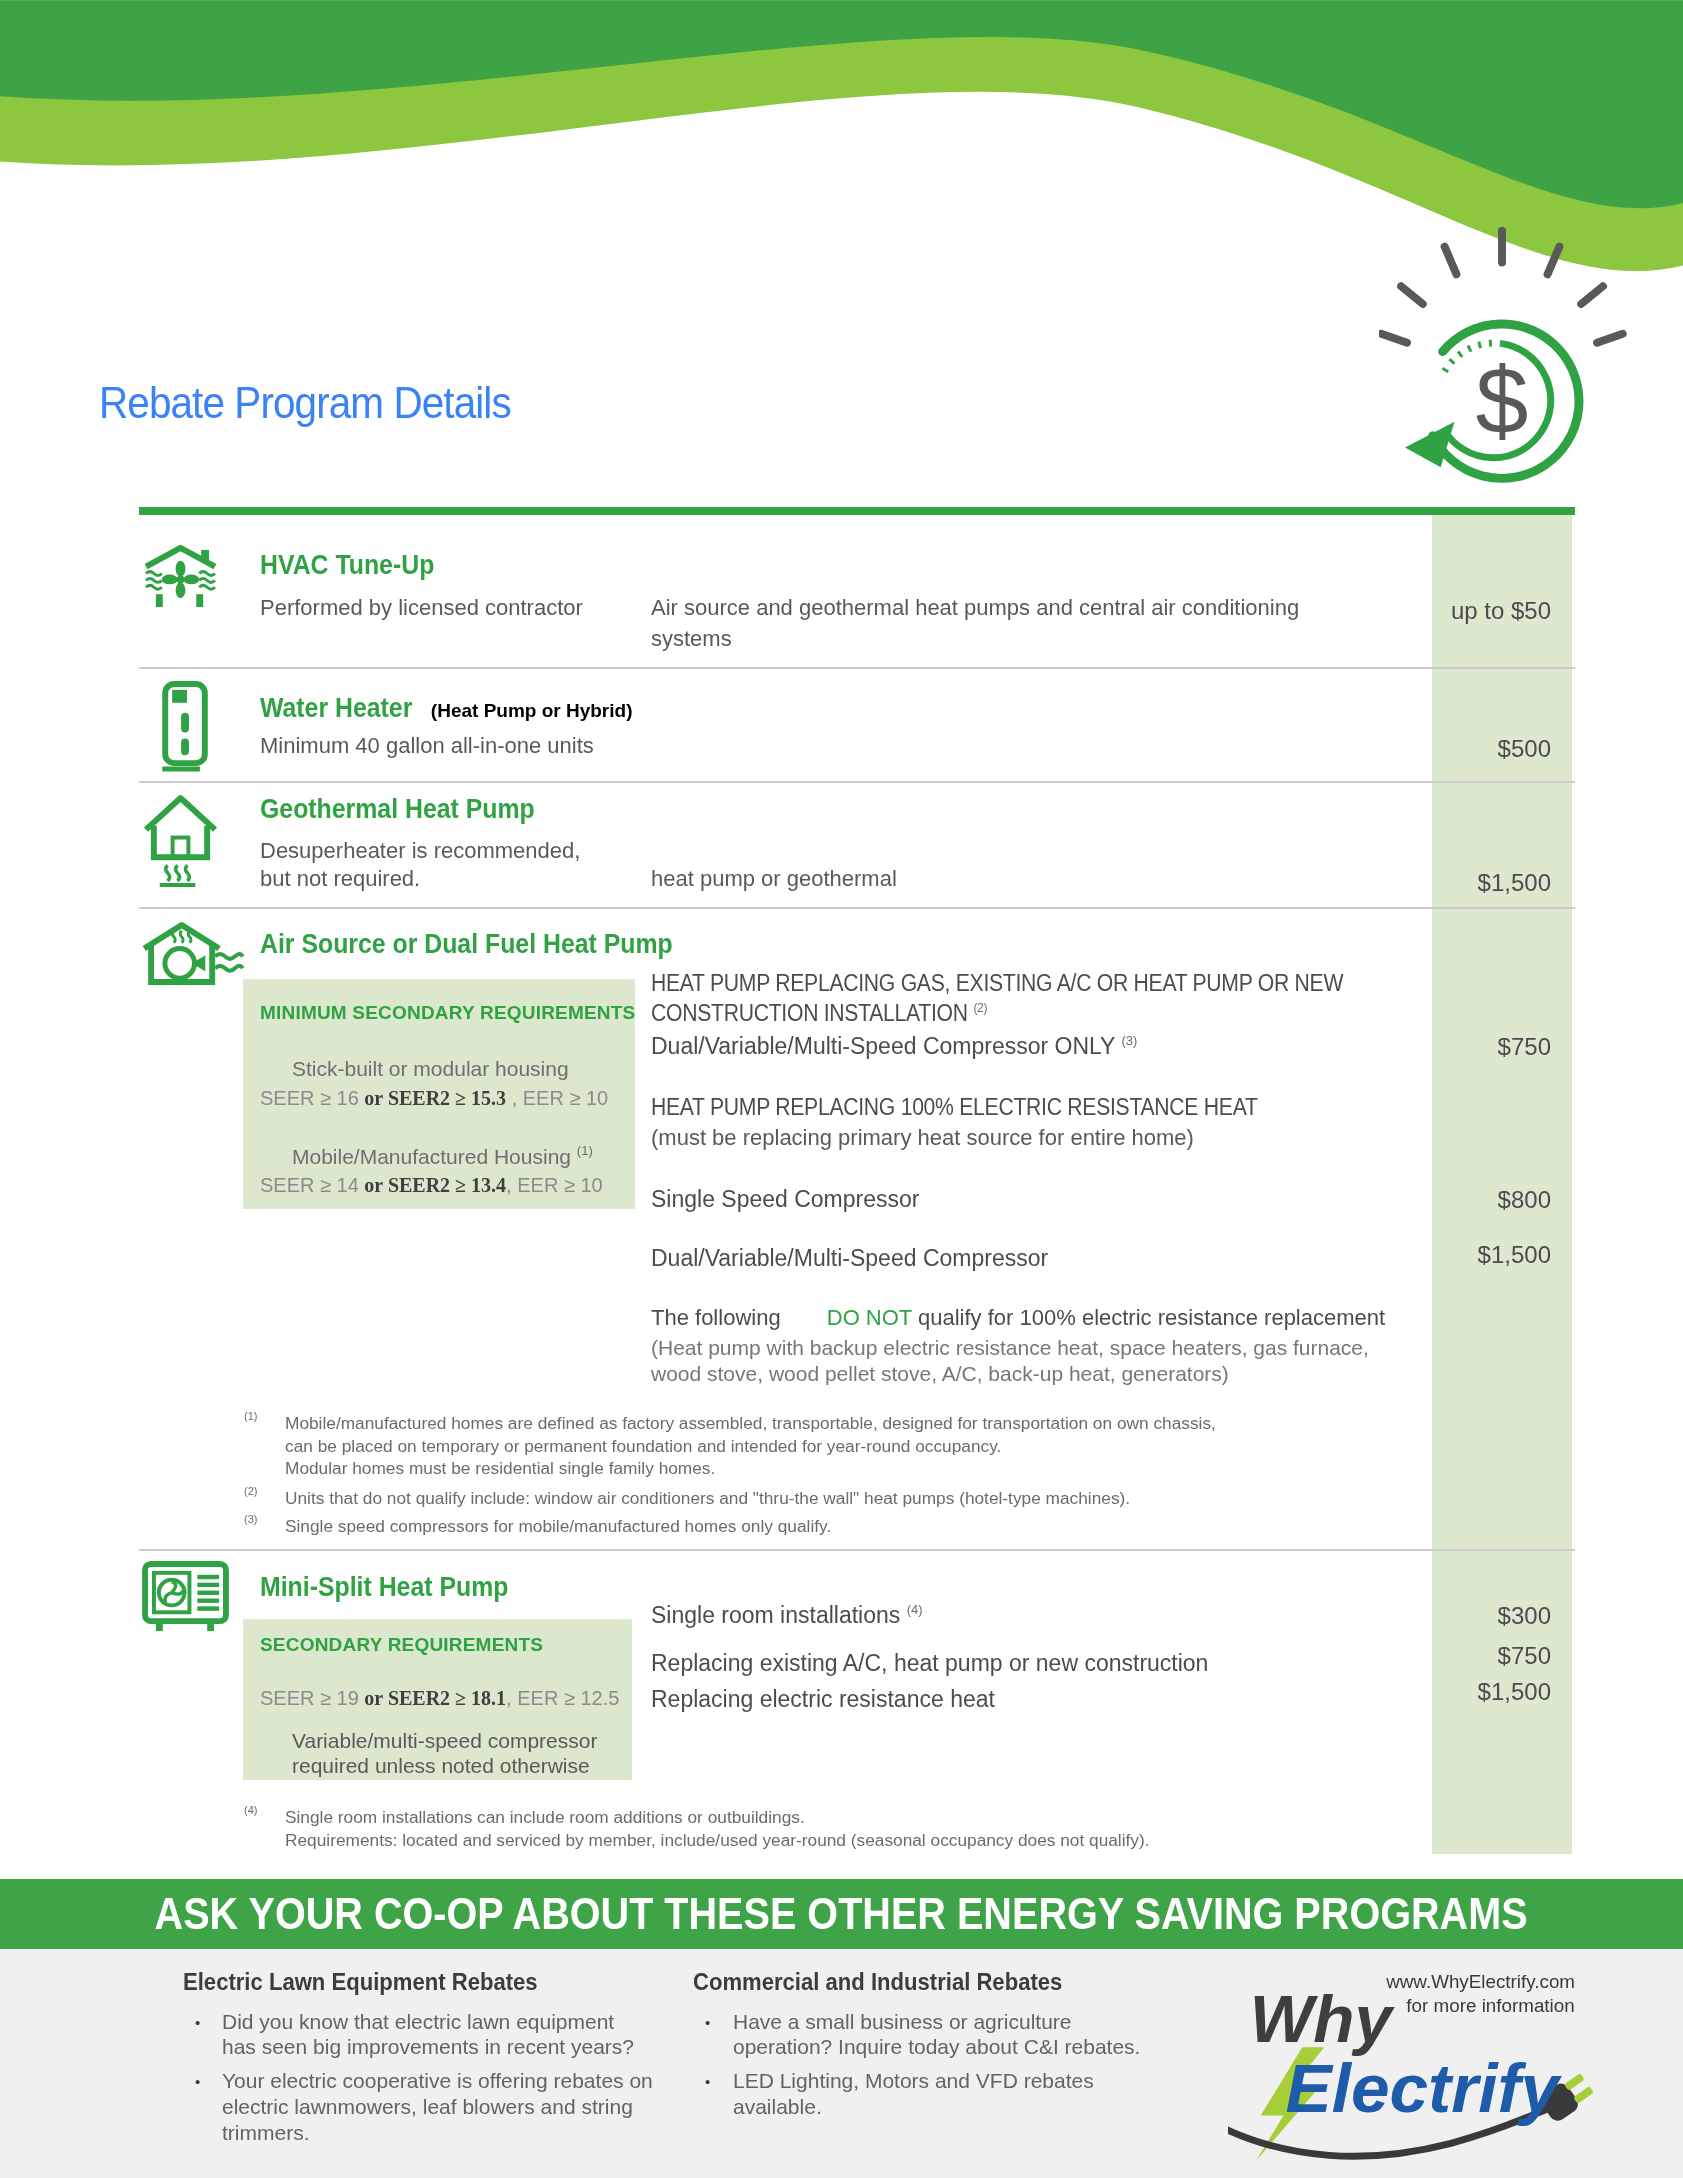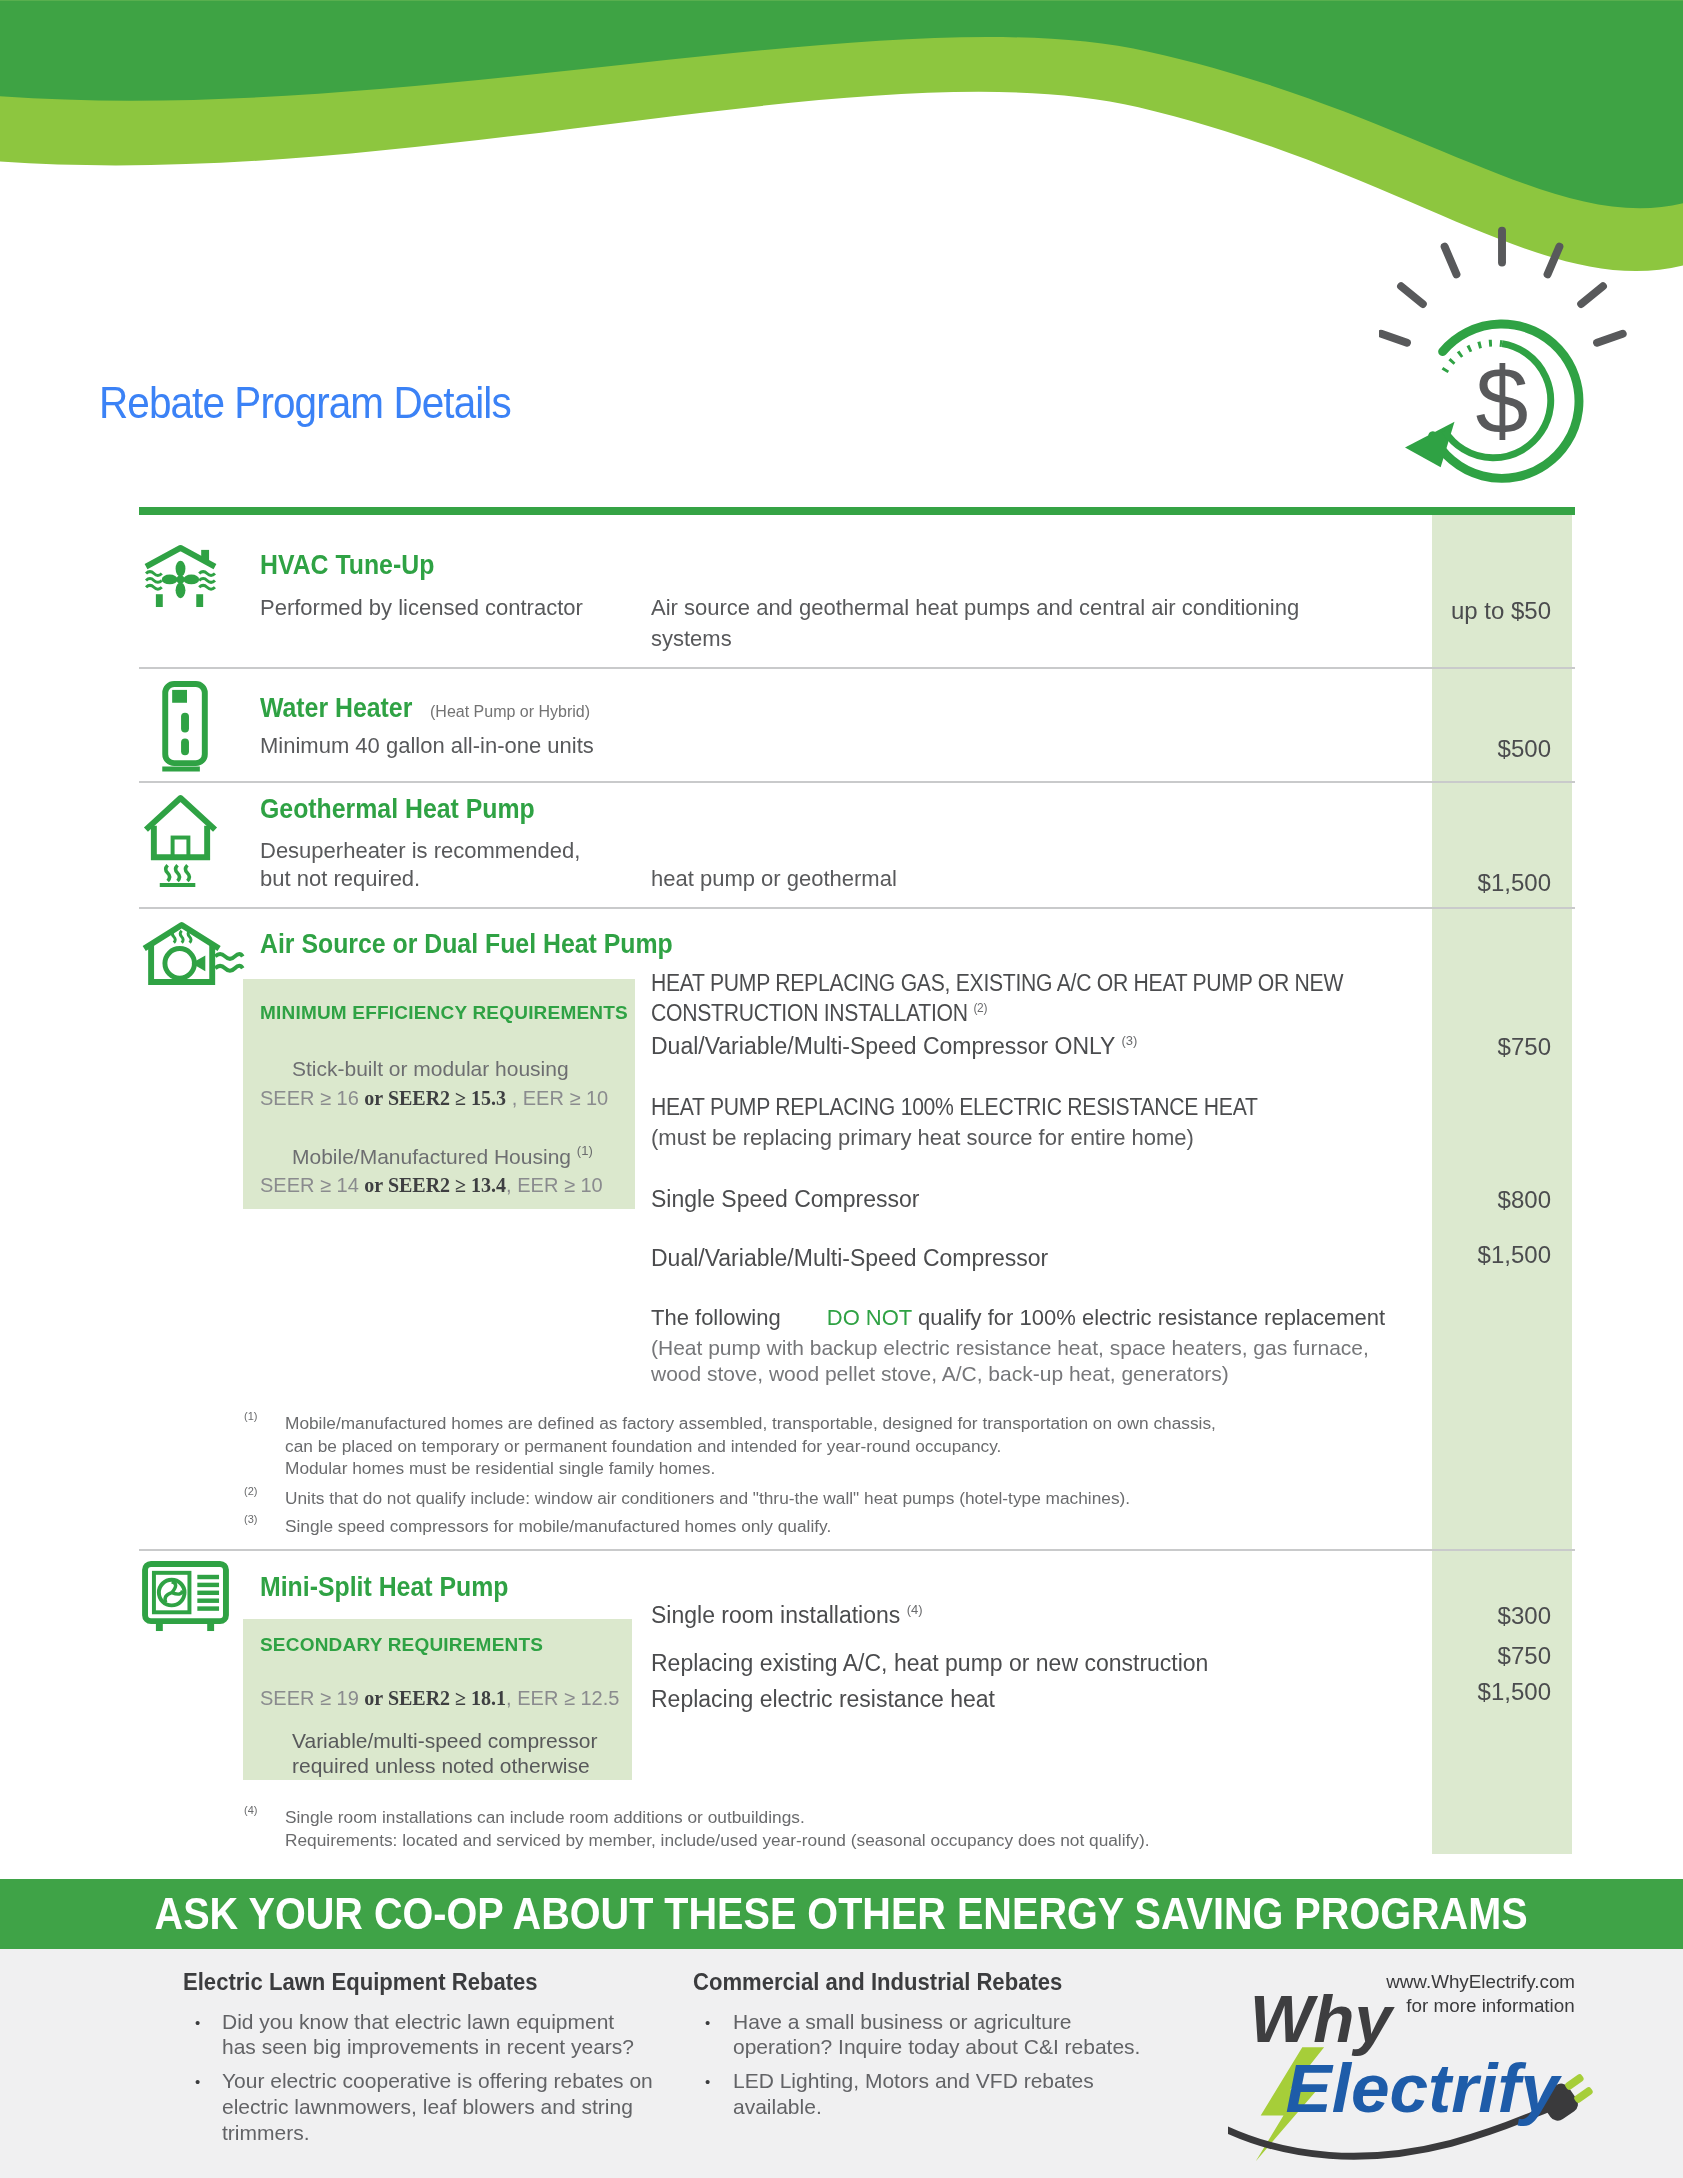--- a/index.html
+++ b/index.html
@@ -7,21 +7,21 @@
         font-family:"Liberation Sans",sans-serif;}
   .abs{position:absolute;}
   .cond{display:inline-block;transform:scaleX(.92);transform-origin:0 50%;white-space:nowrap;}
   .condc{display:inline-block;transform:scaleX(.88);transform-origin:50% 50%;white-space:nowrap;}
   .title1{font-size:63px;font-weight:bold;color:#474749;letter-spacing:-1px;white-space:nowrap;}
   .title2{font-size:44px;font-weight:400;color:#3b82f6;letter-spacing:-1px;white-space:nowrap;}
   .rule{background:#35A345;}
   .band{background:#DCE9CF;}
   .divider{background:#C9CACB;}
   .h-green{font-size:27px;font-weight:bold;color:#2FA244;white-space:nowrap;}
-  .h-sub{font-size:16px;font-weight:normal;color:#737373;}
+  .h-sub{font-size:19px;font-weight:bold;color:#000000;}
   .body-t{font-size:22px;color:#58595B;white-space:nowrap;}
   .caps{font-size:23px;color:#4B4C4E;white-space:nowrap;letter-spacing:-0.3px;}
   .item{font-size:23px;color:#4B4C4E;white-space:nowrap;}
   .sup{font-size:13px;color:#6A6B6D;vertical-align:9px;}
   .price{position:absolute;left:1383px;width:168px;text-align:right;font-size:24px;color:#4B4C4E;white-space:nowrap;}
   .box{background:#DBE8CD;}
   .boxtitle{font-size:19px;font-weight:bold;color:#2FA244;letter-spacing:0.2px;white-space:nowrap;}
   .boxlabel{font-size:21px;color:#6D6E71;white-space:nowrap;margin-left:32px;}
   .spec{font-size:20px;color:#8A8B8E;white-space:nowrap;}
   .specb{font-family:"Liberation Serif",serif;font-weight:bold;font-size:20px;color:#3E3F41;}
@@ -150,21 +150,21 @@
     <g fill="none" stroke="#2FA244" stroke-width="4">
       <path d="M76,38 q5,-5 10,0 t10,0 t8,0"></path>
       <path d="M76,50 q5,-5 10,0 t10,0 t8,0"></path>
     </g>
   </svg>
   <div class="abs h-green" style="left:260px;top:929px">
     <span class="cond">Air Source or Dual Fuel Heat Pump</span>
   </div>
 
   <div class="abs box" style="left:243px;top:979px;width:392px;height:230px"></div>
-  <div class="abs boxtitle" style="left:260px;top:1002px">MINIMUM EFFICIENCY REQUIREMENTS</div>
+  <div class="abs boxtitle" style="left:260px;top:1002px">MINIMUM SECONDARY REQUIREMENTS</div>
   <div class="abs boxlabel" style="left:260px;top:1057px">Stick-built or modular housing</div>
   <div class="abs" style="left:260px;top:1087px"><span class="spec">SEER ≥ 16 </span><span class="specb">or SEER2 ≥ 15.3</span><span class="spec"> , EER ≥ 10</span></div>
   <div class="abs boxlabel" style="left:260px;top:1143px"><span>Mobile/Manufactured Housing </span><span class="sup">(1)</span></div>
   <div class="abs" style="left:260px;top:1174px"><span class="spec">SEER ≥ 14 </span><span class="specb">or SEER2 ≥ 13.4</span><span class="spec">, EER ≥ 10</span></div>
 
   <div class="abs caps" style="left:651px;top:970px"><span class="cond">HEAT PUMP REPLACING GAS, EXISTING A/C OR HEAT PUMP OR NEW</span></div>
   <div class="abs caps" style="left:651px;top:1000px"><span class="cond"><span>CONSTRUCTION INSTALLATION </span><span class="sup">(2)</span></span></div>
   <div class="abs item" style="left:651px;top:1033px"><span>Dual/Variable/Multi-Speed Compressor ONLY </span><span class="sup">(3)</span></div>
   <div class="price" style="top:1033px">$750</div>
 

